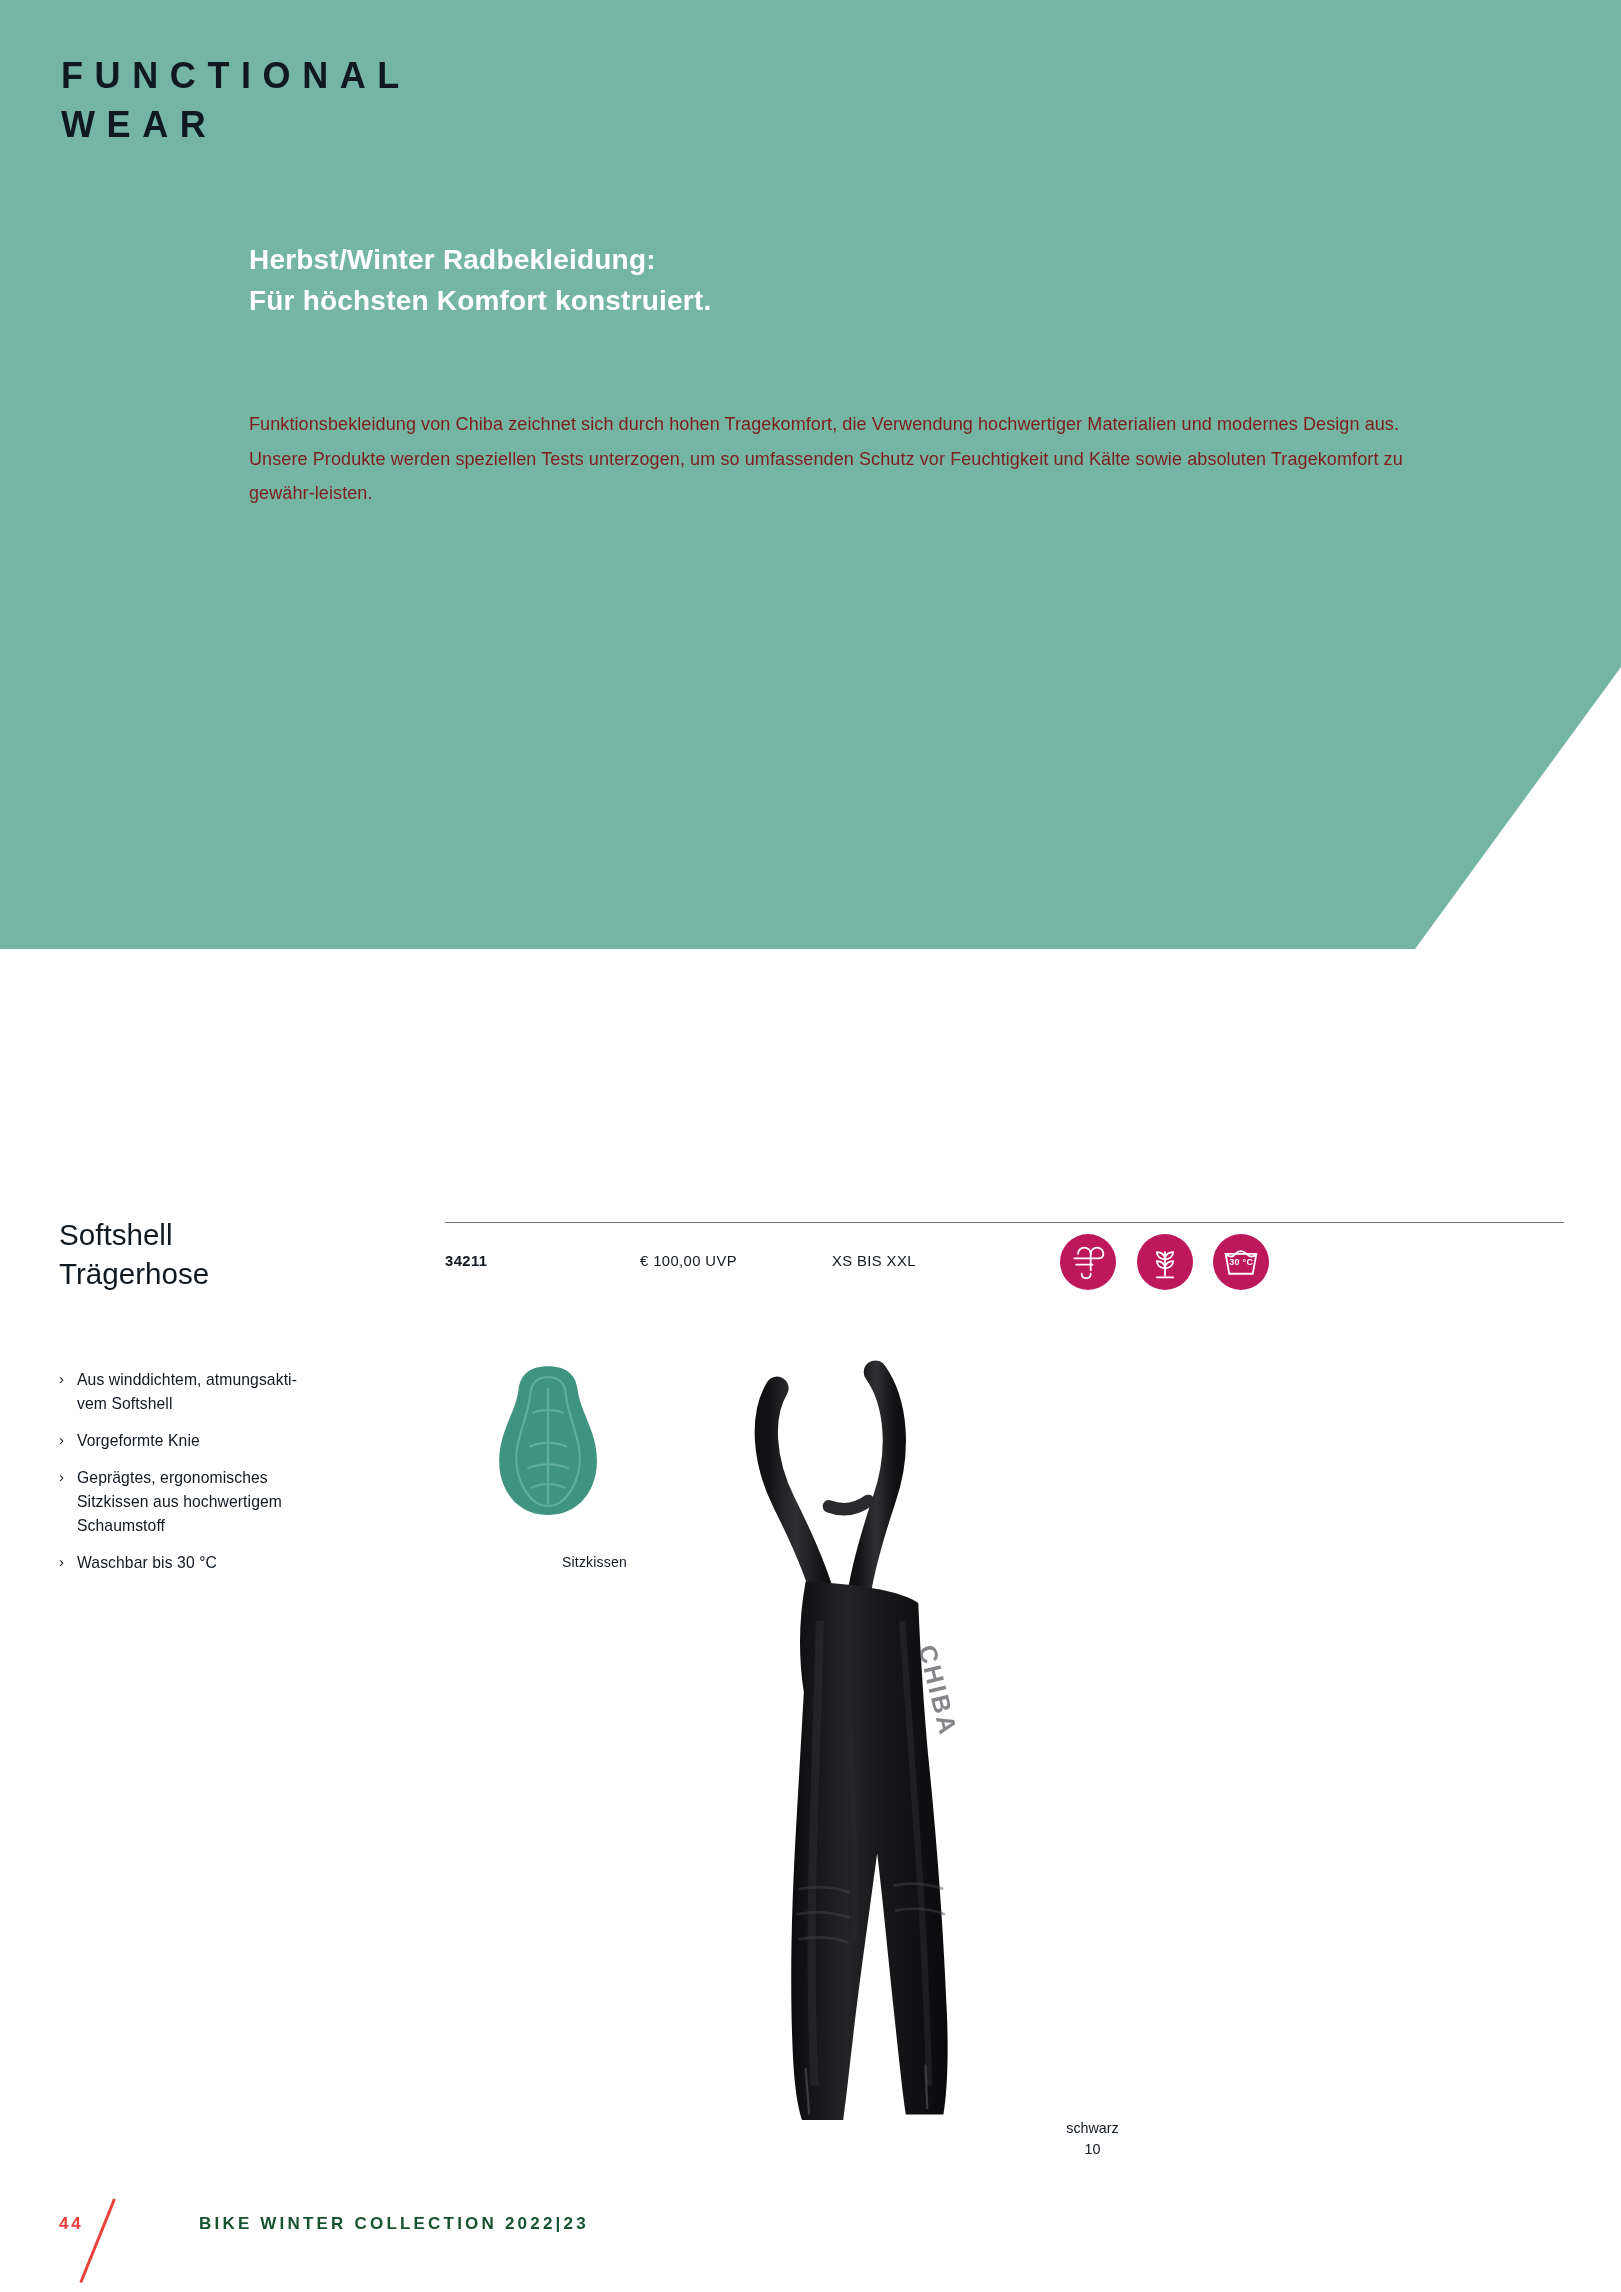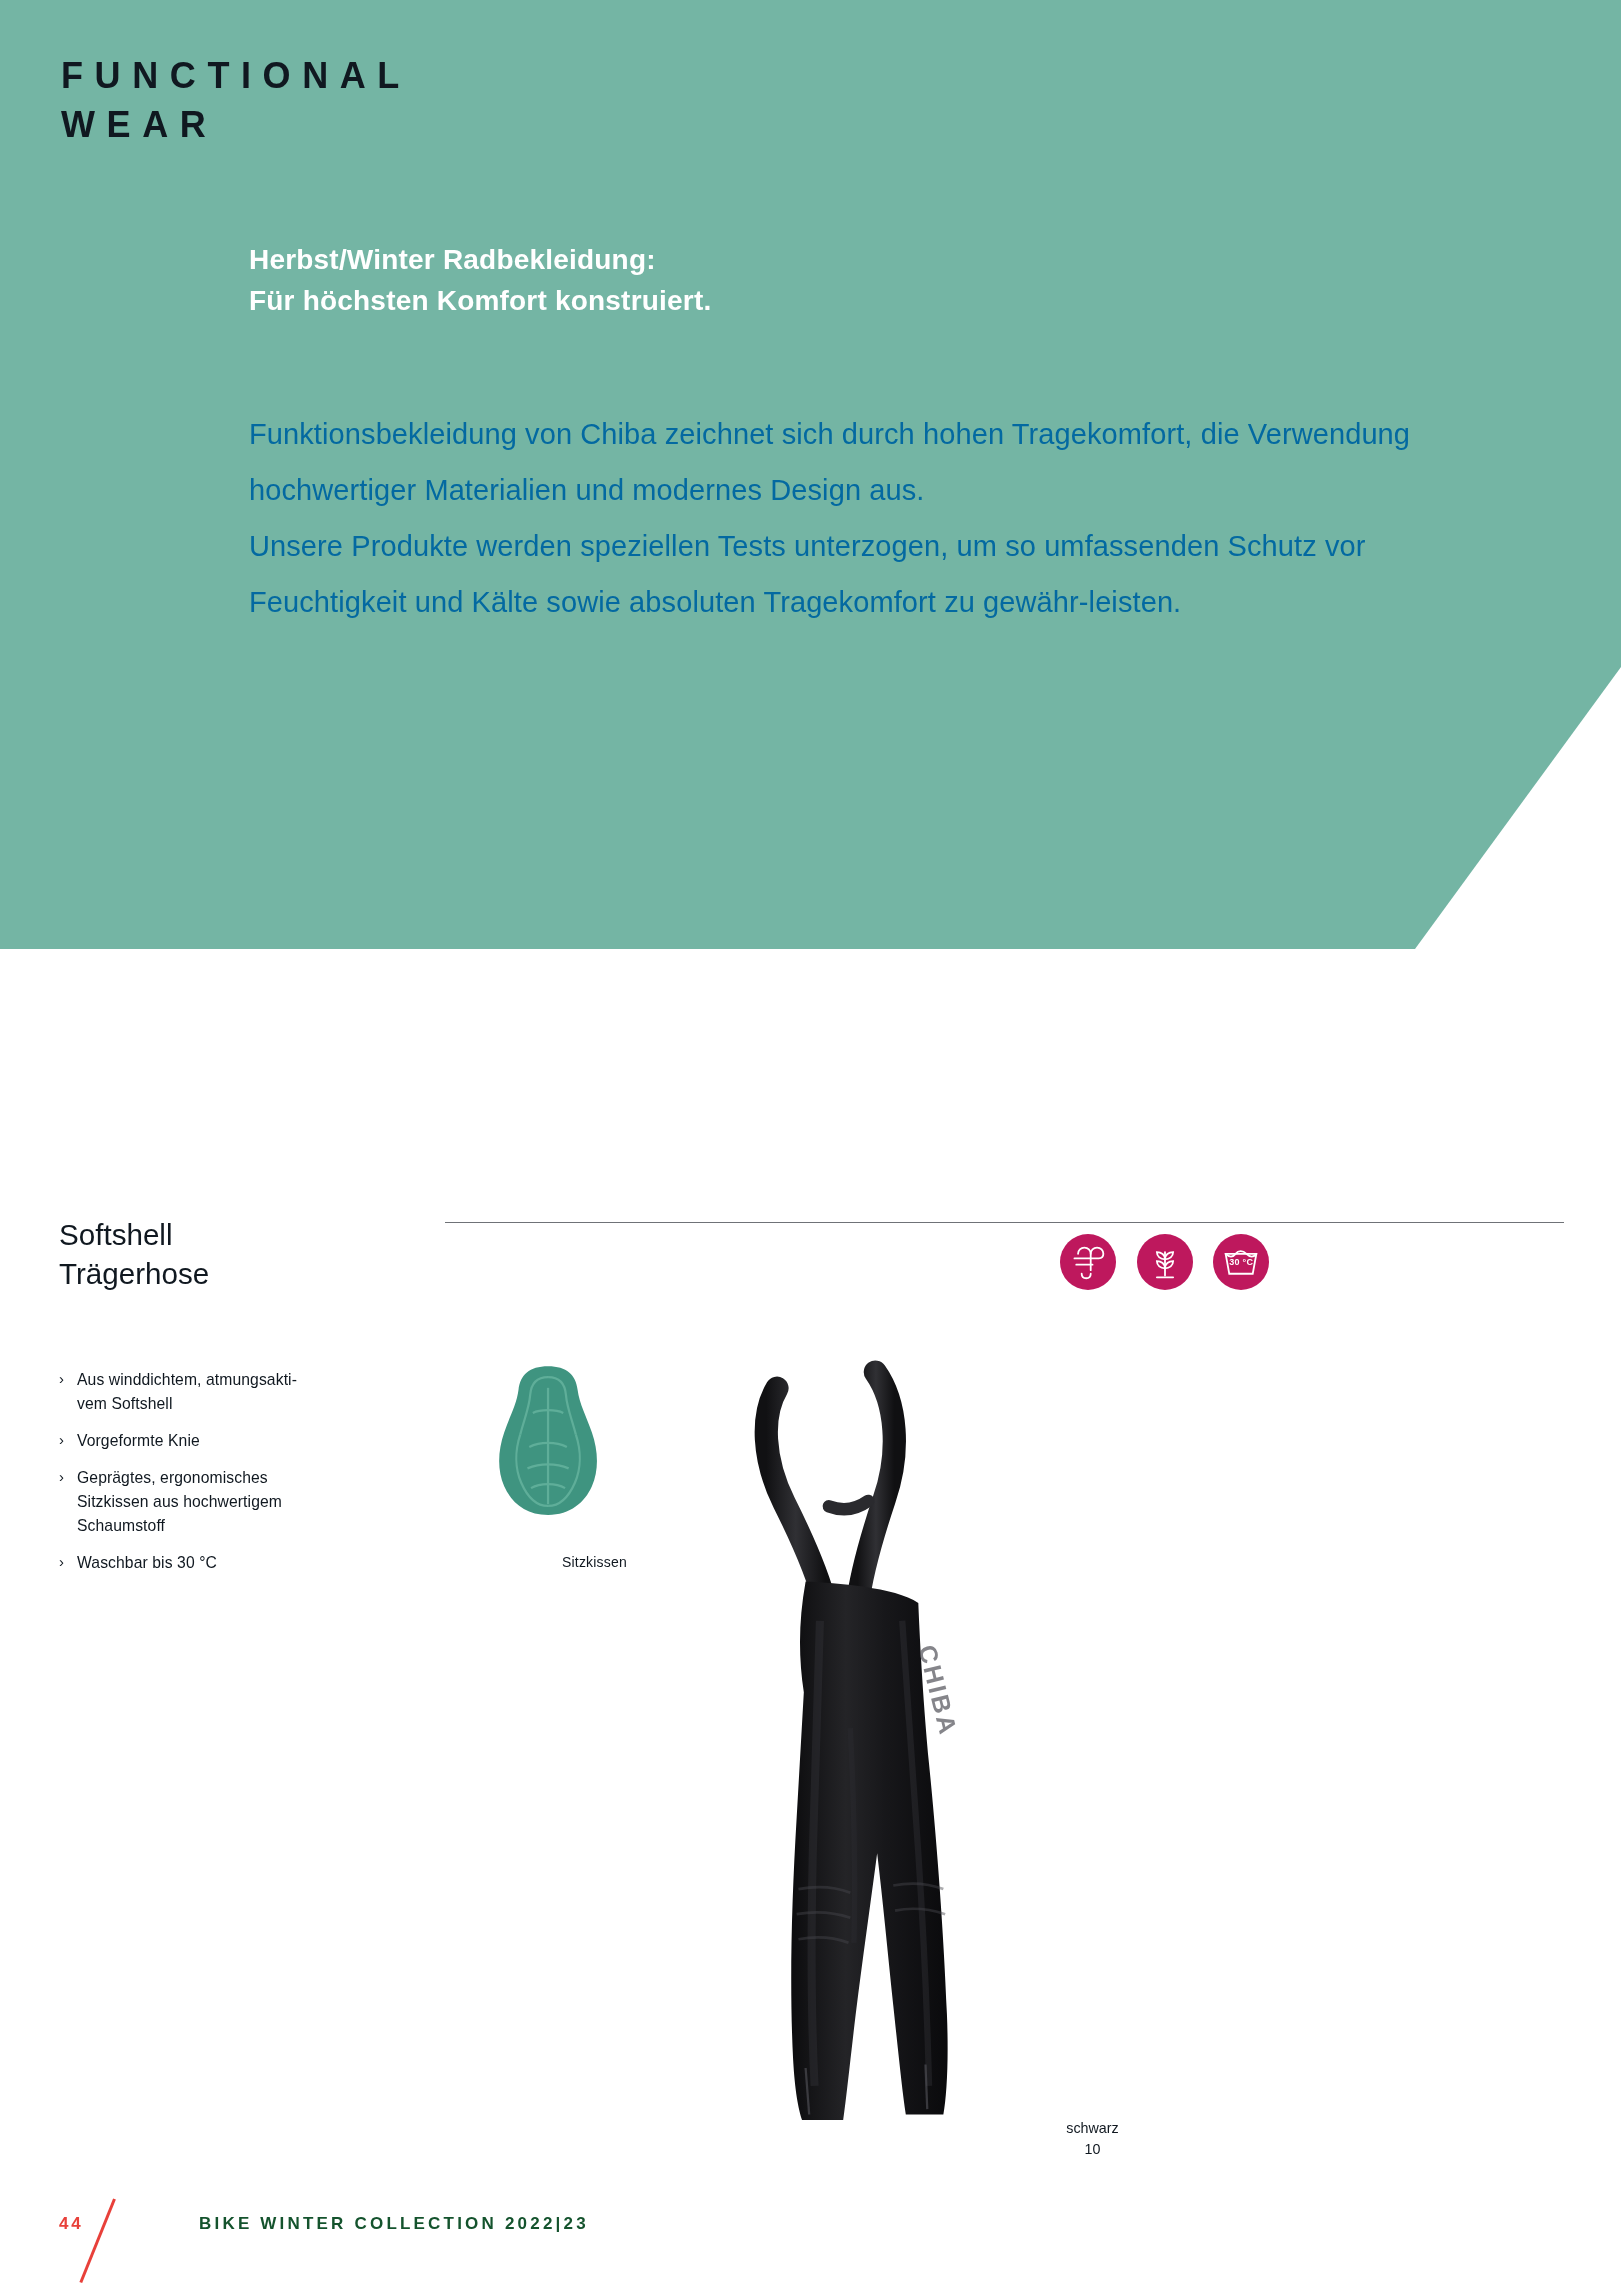--- a/index.html
+++ b/index.html
@@ -47,22 +47,22 @@
     font-weight: bold;
     line-height: 1.45;
     letter-spacing: 0.2px;
     white-space: pre-line;
   }
   .hero-body {
     position: absolute;
     left: 249px;
     top: 407px;
     width: 1173px;
-    color: #0369a1;
-    font-size: 29px;
+    color: #7f1d1d;
+    font-size: 18px;
     font-weight: 300;
     line-height: 1.93;
     letter-spacing: 0.1px;
     white-space: pre-line;
   }
 
   
   .product-title {
     position: absolute;
     left: 59px;
@@ -265,20 +265,25 @@
 Sitzkissen aus hochwertigem
 Schaumstoff</span>
     </div>
     <div class="feature-item">
       <span class="feature-chevron">›</span>
       <span class="feature-text">Waschbar bis 30 °C</span>
     </div>
   </div>
 
   <div class="meta-rule"></div>
+  <div class="meta-row">
+    <span class="meta-art">34211</span>
+    <span class="meta-price">€ 100,00 UVP</span>
+    <span class="meta-sizes">XS BIS XXL</span>
+  </div>
 
   <div class="badges">
     <div class="badge">
       <svg width="56" height="56" viewBox="0 0 62 62">
         <g stroke="#ffffff" stroke-width="2" fill="none" stroke-linecap="round">
           <path d="M20 22c0-4 3-7 7-7s7 3 7 7v18"></path>
           <path d="M34 22c0-4 3-7 7-7s7 3 7 7c0 3-2 5-5 5H16"></path>
           <path d="M18 34h18"></path>
           <path d="M24 44c0 3 2 5 5 5s5-2 5-5"></path>
         </g>

